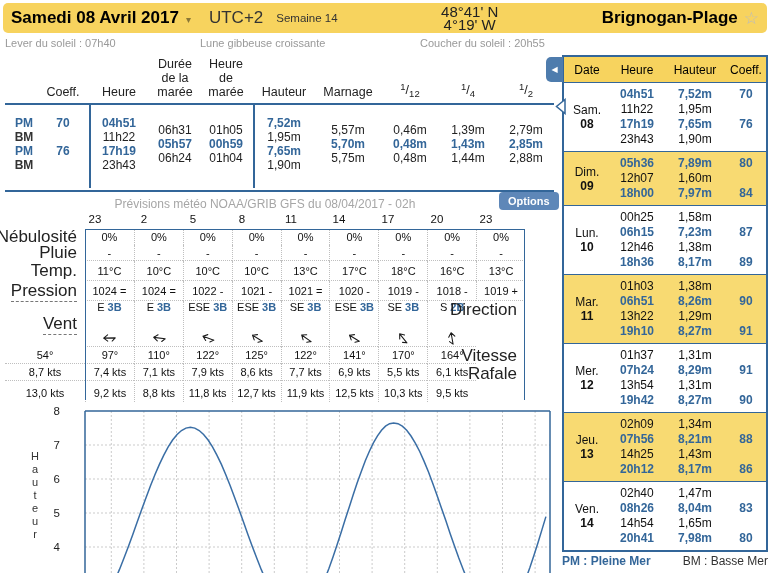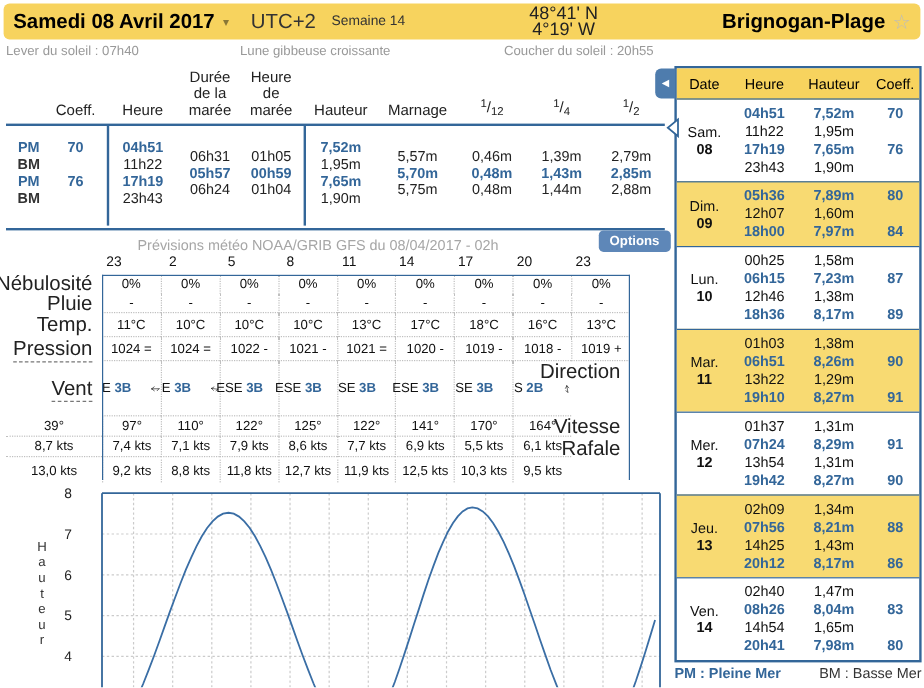--- a/index.html
+++ b/index.html
@@ -48,21 +48,21 @@
   .hours span{position:absolute;width:30px;text-align:center;}
   .wgrid{position:absolute;left:0;top:172px;display:grid;
          grid-template-columns:80px repeat(9,48.9px);font-size:11px;color:#111;}
   .wl{display:flex;align-items:center;justify-content:flex-end;padding-right:8px;font-size:17px;color:#222;}
   .wc{display:flex;align-items:center;justify-content:center;border-left:1px dotted #BFBFBF;box-sizing:border-box;}
   .nb{border-left:none;}
   .sbb{border-bottom:1px dotted #BFBFBF;}
   .rA{height:16px;} .rB{height:16px;} .rC{height:20px;} .rD{height:20px;}
   .rE{height:46px;} .rF{height:17px;} .rG{height:17px;} .rH{height:19px;}
   .dashed{border-bottom:1px dashed #777;cursor:help;}
-  .vcell{flex-direction:row;justify-content:center;gap:16px;}
+  .vcell{flex-direction:column;justify-content:space-between;gap:16px;}
   .vforce{color:#336699;font-weight:bold;margin-left:3px;}
   .wind-arrow{margin-top:1px;}
   .w-frame{position:absolute;left:80px;top:172px;width:440px;height:171px;
            border:1.5px solid #336699;border-bottom:none;box-sizing:border-box;pointer-events:none;}
   
   .chart-wrap{position:absolute;left:0;top:348px;width:551px;height:170px;}
   #chart-ylabel{position:absolute;left:24px;top:45px;width:12px;white-space:pre-line;
                 font-size:11px;line-height:13px;color:#333;text-align:center;}
   .grid{stroke:#CBCBCB;stroke-dasharray:2 2;stroke-width:1;}
   .axis{stroke:#336699;stroke-width:1.5;}
@@ -281,21 +281,21 @@
           </svg>
       </div>
       <div class="wc rE sbb vcell">
         <span><span>S</span><span class="vforce">2B</span></span>
         <svg class="wind-arrow" width="18" height="18" viewBox="0 0 18 18" style="transform: rotate(260deg); transform-origin: 50% 50%;">
             <path d="M2 9 H15 M15 9 L10.5 5.5 M15 9 L10.5 12.5 M2 9 L5.5 5.5" fill="none" stroke="#1a1a1a" stroke-width="1.2" stroke-linecap="round"></path>
           </svg>
       </div>
 
       <div class="wl rF">Direction</div>
-      <div class="wc nb rF sbb">39°</div>
+      <div class="wc nb rF sbb">54°</div>
       <div class="wc rF sbb">97°</div>
       <div class="wc rF sbb">110°</div>
       <div class="wc rF sbb">122°</div>
       <div class="wc rF sbb">125°</div>
       <div class="wc rF sbb">122°</div>
       <div class="wc rF sbb">141°</div>
       <div class="wc rF sbb">170°</div>
       <div class="wc rF sbb">164°</div>
 
       <div class="wl rG">Vitesse</div>

